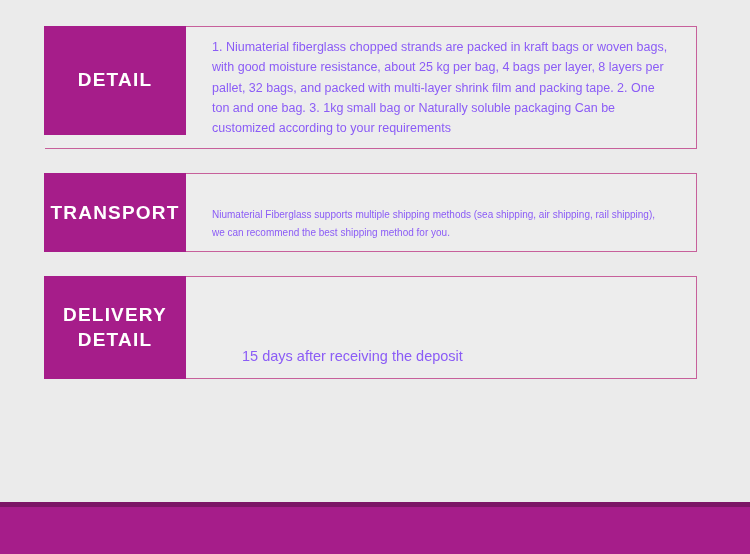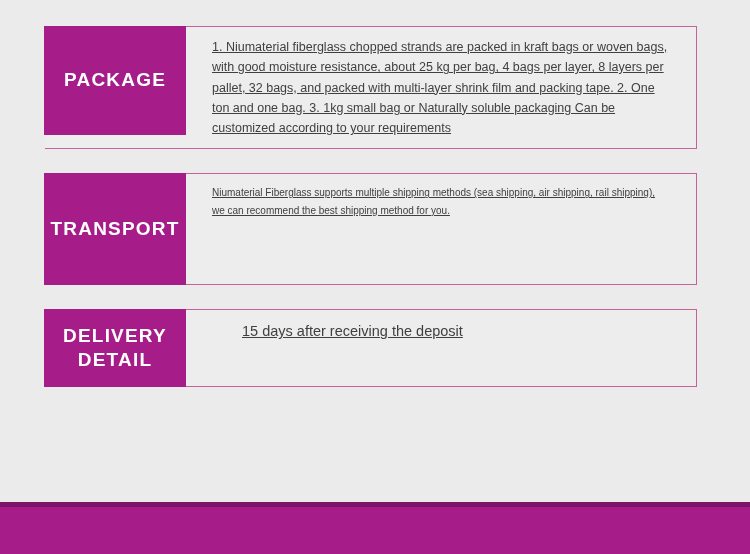--- a/index.html
+++ b/index.html
@@ -50,42 +50,41 @@
   .section-label span {
     font-weight: bold;
     font-size: 19px;
     letter-spacing: 1.2px;
     line-height: 1.28;
     display: block;
   }
   .section-body {
     flex: 1 1 auto;
     display: flex;
-    align-items: flex-start;
+    align-items: flex-end;
     box-sizing: border-box;
     padding: 10px 20px 10px 26px;
-    color: #404040;
-    text-decoration: underline;
+    color: #8b5cf6;
   }
   .section-body p {
     margin: 0;
   }
   .sec-package .section-label { height: 109px; }
   .sec-package .section-body {
     font-size: 12.5px;
     line-height: 1.62;
     padding-right: 22px;
   }
-  .sec-transport .section-label { height: 112px; }
+  .sec-transport .section-label { height: 79px; }
   .sec-transport .section-body {
     font-size: 10px;
     line-height: 1.75;
     padding-right: 40px;
   }
-  .sec-delivery .section-label { height: 78px; }
+  .sec-delivery .section-label { height: 103px; }
   .sec-delivery .section-body {
     font-size: 14.5px;
     line-height: 1.6;
     margin-left: 30px;
   }
   .footer-bar {
     position: absolute;
     left: 0;
     bottom: 0;
     width: 750px;
@@ -103,21 +102,21 @@
 </style>
 </head>
 <body>
 
 <div class="page">
 
   <div class="section-list">
 
     <div class="section sec-package">
       <div class="section-label">
-        <span>PACKAGE</span>
+        <span>DETAIL</span>
       </div>
       <div class="section-body">
         <p>1. Niumaterial fiberglass chopped strands are packed in kraft bags or woven bags, with good moisture resistance, about 25 kg per bag, 4 bags per layer, 8 layers per pallet, 32 bags, and packed with multi-layer shrink film and packing tape. 2. One ton and one bag. 3. 1kg small bag or Naturally soluble packaging Can be customized according to your requirements</p>
       </div>
     </div>
 
     <div class="section sec-transport">
       <div class="section-label">
         <span>TRANSPORT</span>
       </div>

